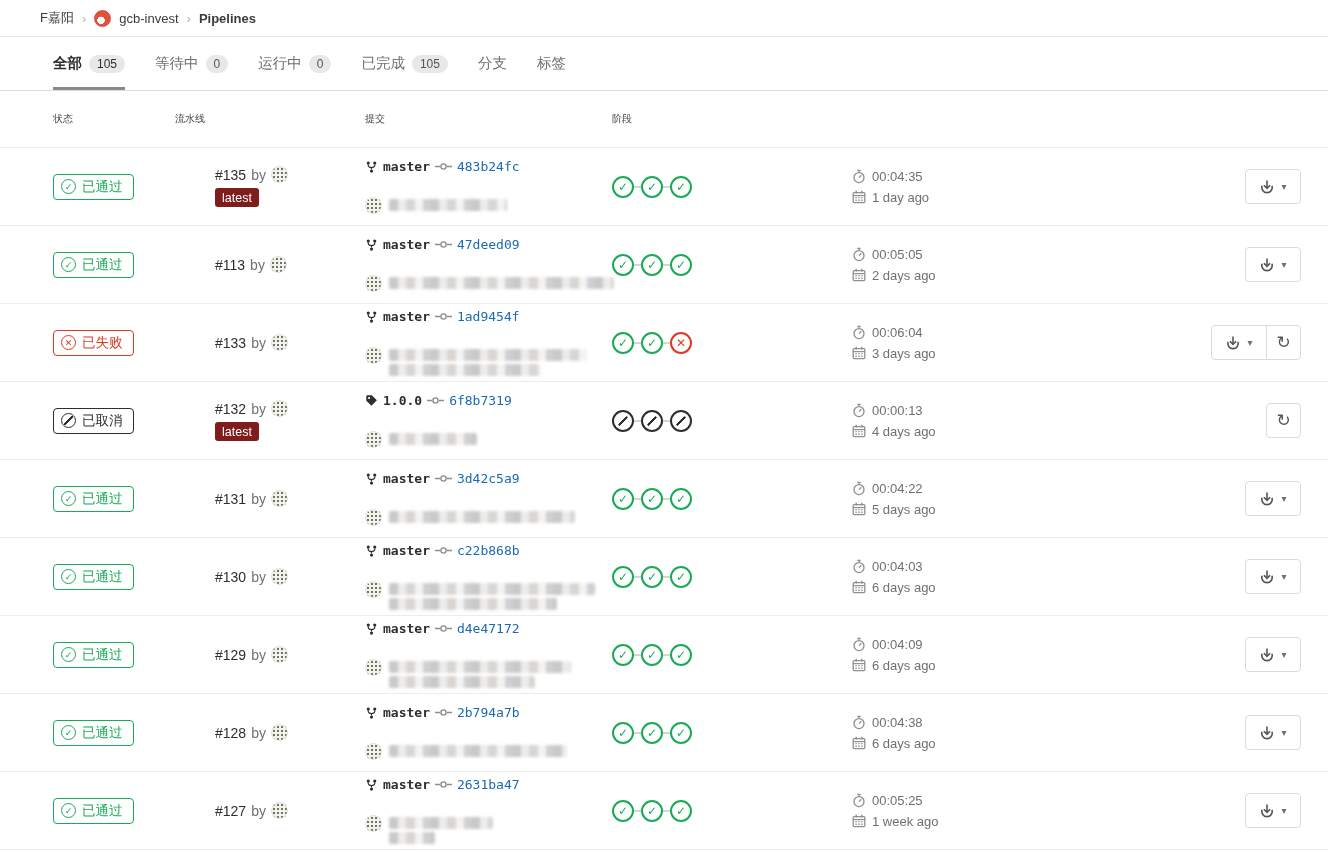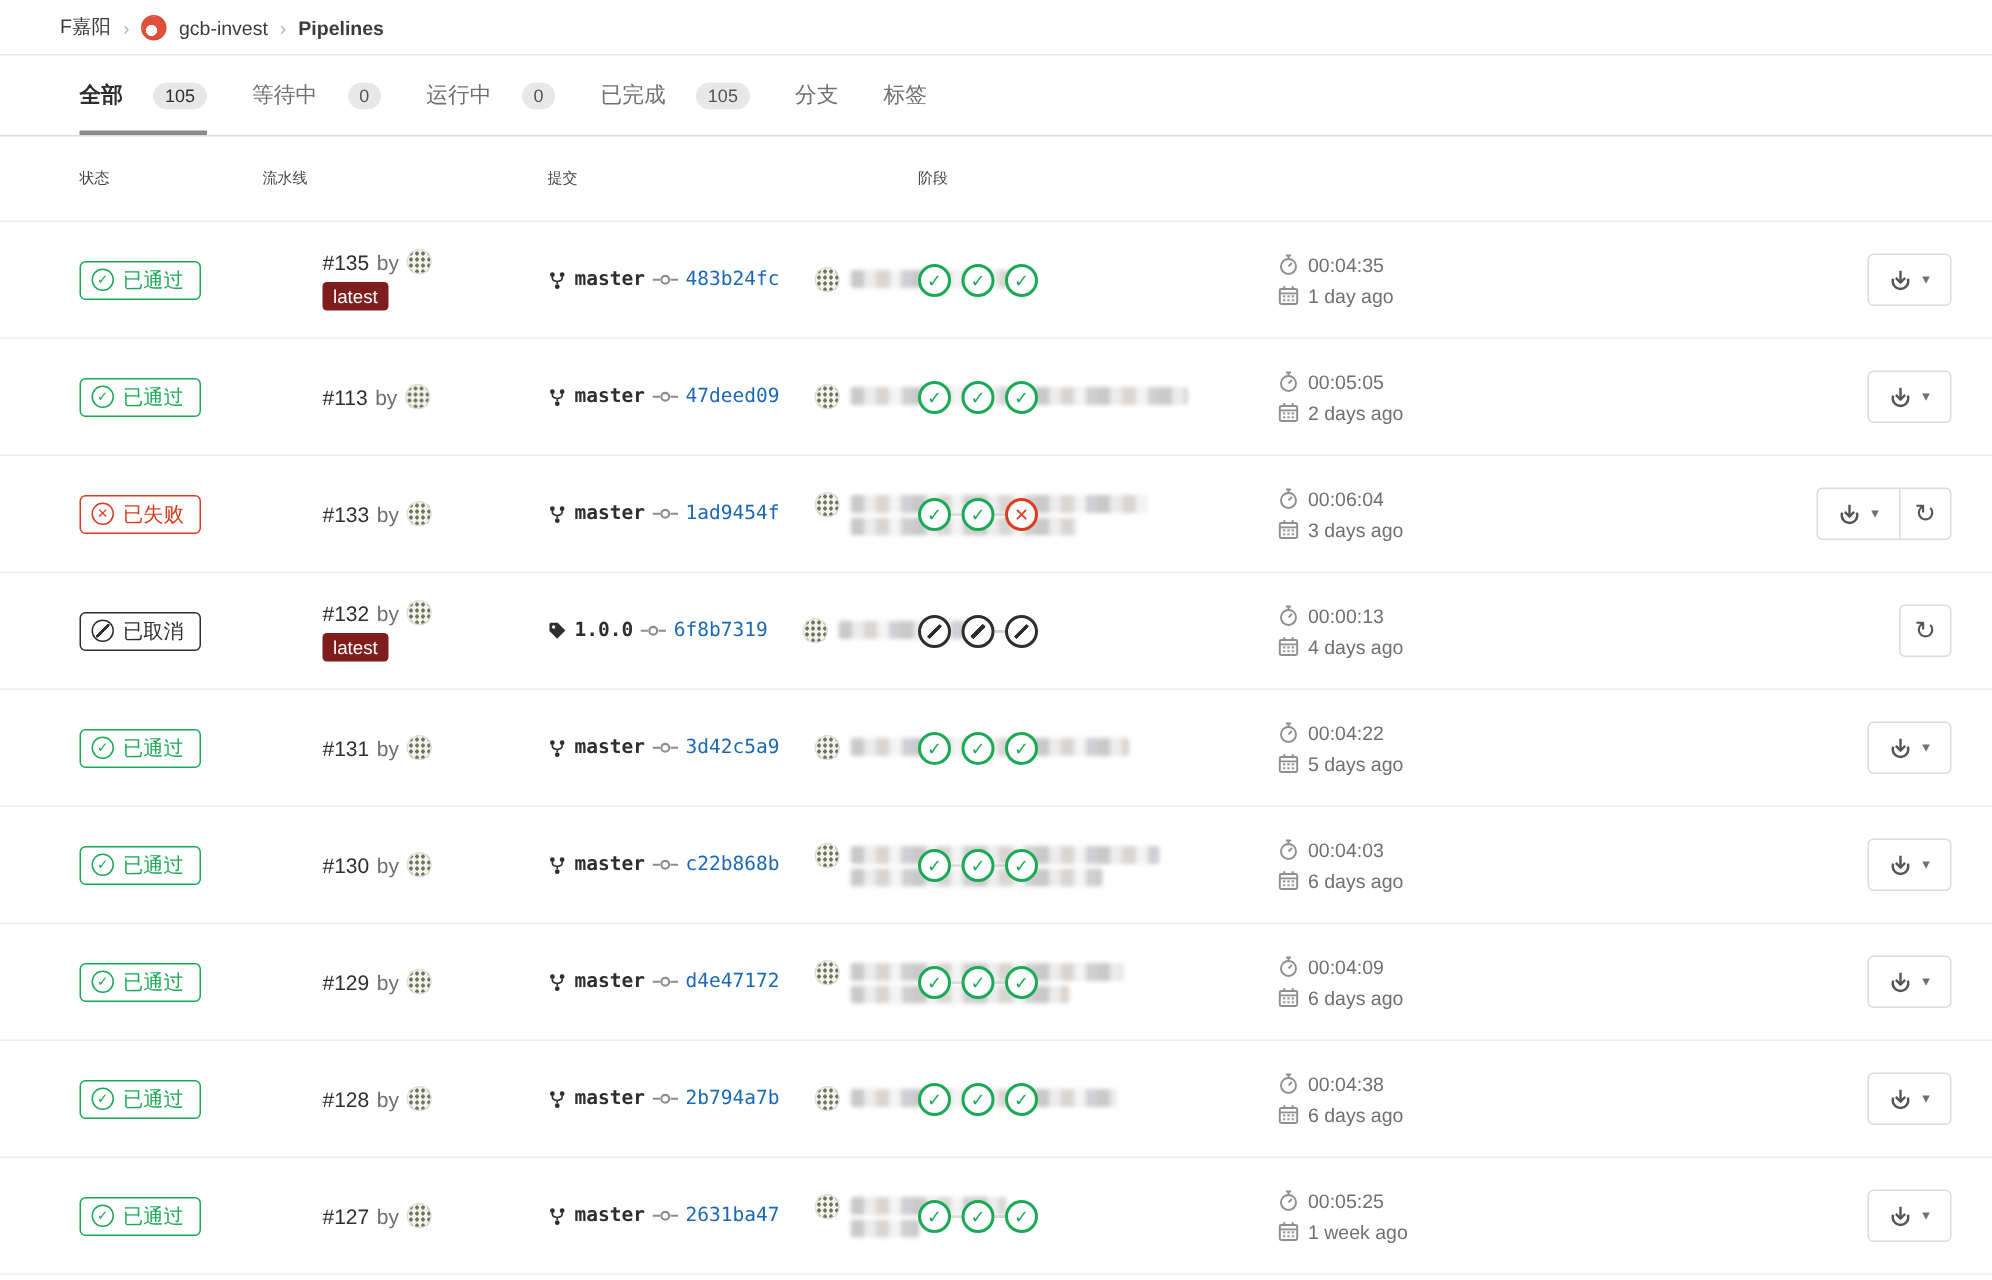--- a/index.html
+++ b/index.html
@@ -12,21 +12,21 @@
   .crumb-sep { color:#b5b5b5; font-size:13px; }
   .proj-avatar { width:17px; height:17px; border-radius:50%;
     background:radial-gradient(circle at 40% 62%, #ffffff 0 28%, #e0503a 30%);
     border:1px solid #d84b35; display:inline-block; }
   .crumb-last { font-weight:bold; }
 
   
   .tabs-bar { height:54px; display:flex; align-items:stretch; padding:0 27px 0 53px;
     border-bottom:1px solid #dbdbdb; position:relative; }
   .tabs { display:flex; gap:30px; }
-  .tab { display:flex; align-items:center; gap:20px; font-size:14.5px; color:#707070;
+  .tab { display:flex; align-items:center; gap:7px; font-size:14.5px; color:#707070;
     cursor:pointer; border-bottom:3px solid transparent; padding-top:3px; }
   .tab.active { color:#2e2e2e; font-weight:bold; border-bottom-color:#8a8a8a; }
   .pill { background:#e8e8e8; color:#555; font-size:12px; font-weight:normal;
     border-radius:10px; padding:2px 8px; min-width:22px; text-align:right; }
   .tab.active .pill { color:#2e2e2e; }
   .tabs-actions { position:absolute; right:27px; top:50%; transform:translateY(-50%);
     display:flex; gap:11px; }
   .btn-green { background:#1aaa55; color:#fff; border:1px solid #168f46;
     border-radius:4px; font-size:14px; padding:8px 14px; cursor:pointer;
     font-family:inherit; }
@@ -61,21 +61,21 @@
   .pl-by { color:#707070; }
   .pix-avatar { width:17px; height:17px; border-radius:50%; flex:none; cursor:pointer;
     background-color:#f2f2ee;
     background-image:radial-gradient(#73735c 1.1px, transparent 1.3px);
     background-size:4px 4px; background-position:1px 1px;
     box-shadow:inset 0 0 0 1px #e0e0d8; }
   .latest { background:#7f1d1d; color:#fff; font-size:12.5px; border-radius:3px;
     padding:2.5px 7px; align-self:flex-start; }
 
   
-  .cm { display:flex; flex-direction:row; gap:23px; }
+  .cm { display:flex; flex-direction:column; gap:23px; }
   .cm-top { display:flex; align-items:center; gap:5px; }
   .ref { font-family:"DejaVu Sans Mono","Liberation Mono",monospace; font-size:13px;
     font-weight:bold; color:#2e2e2e; text-decoration:none; }
   .sha { font-family:"DejaVu Sans Mono","Liberation Mono",monospace; font-size:13px;
     color:#1b69b6; text-decoration:none; }
   .ref-icons { display:inline-flex; align-items:center; }
   .cm-msg { display:flex; align-items:flex-start; gap:7px; }
   .msg-lines { display:flex; flex-direction:column; gap:3px; padding-top:2px; }
   .blur-line { height:12px; border-radius:2px; filter:blur(1.5px);
     background-image:

